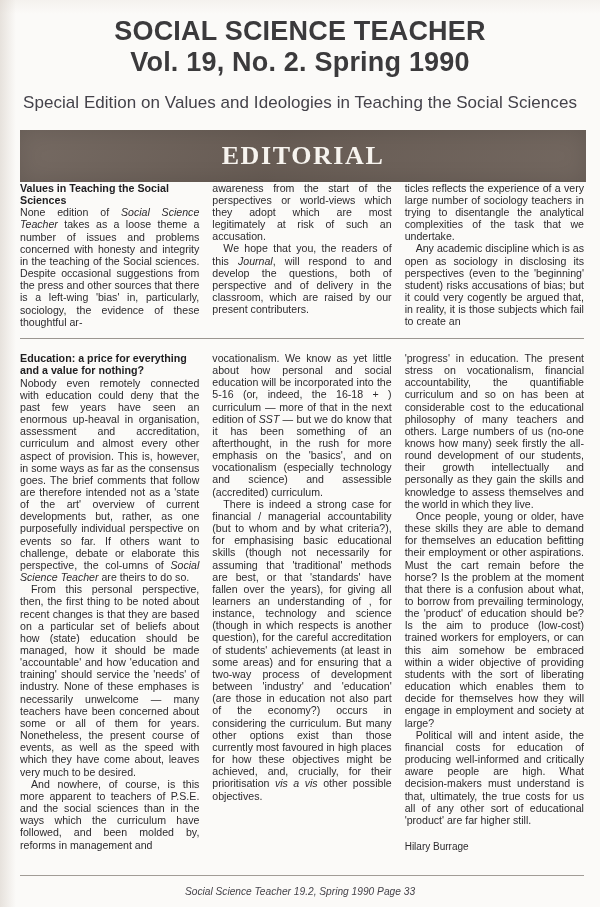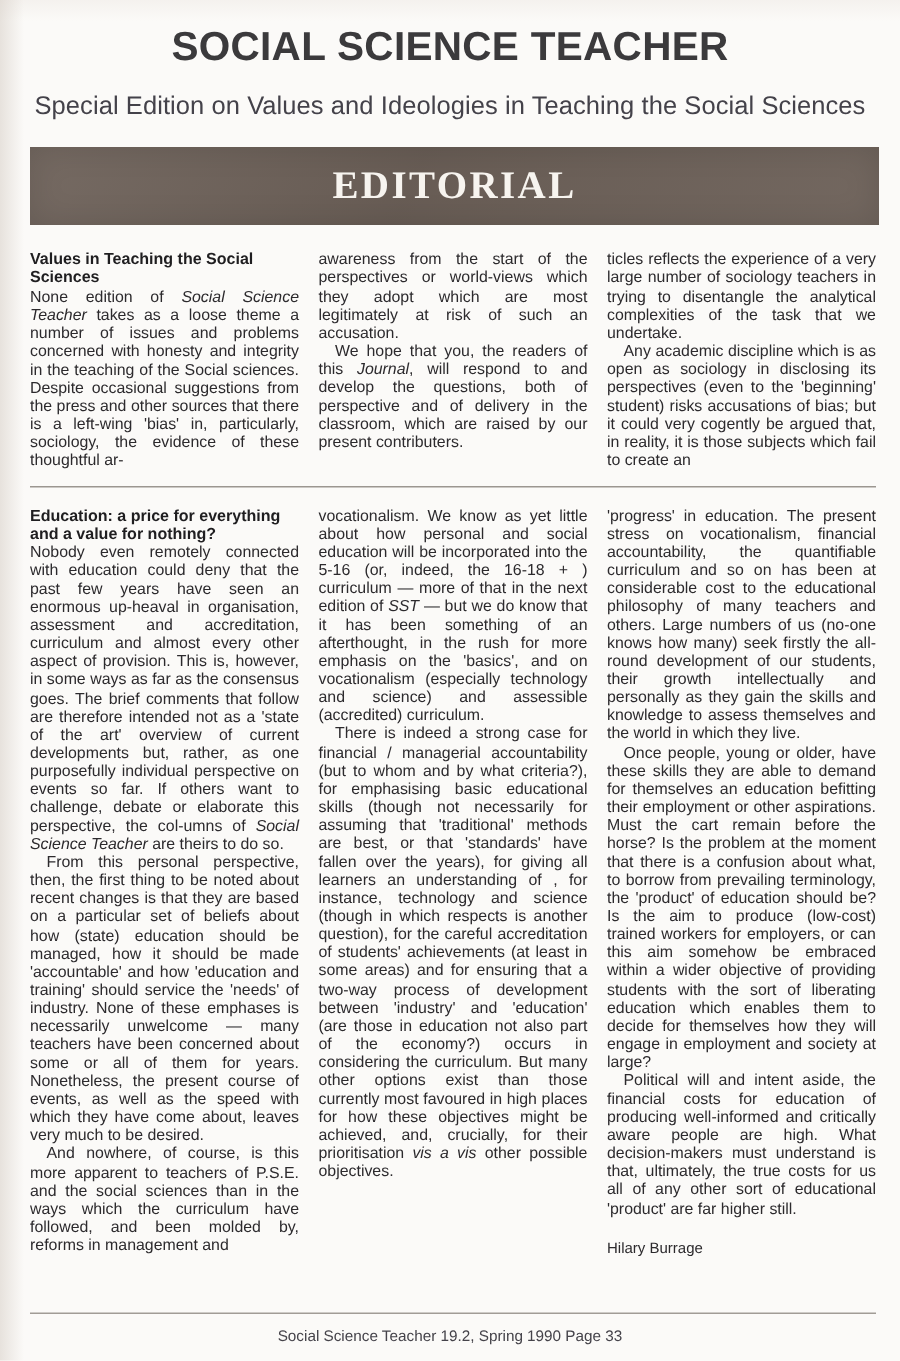--- a/index.html
+++ b/index.html
@@ -99,21 +99,21 @@
   .col p + p { text-indent: 11px; }
   .col h2 {
     margin: 0 0 0.5px 0;
     font-size: 10.7px;
     line-height: 12.1px;
     font-weight: bold;
     color: #1f1e20;
   }
   .it { font-style: italic; }
 
-  .sec1 { margin-top: 17px; }
+  .sec1 { margin-top: 0; }
   .rule {
     height: 0;
     border-top: 1px solid #9b9690;
     margin: 10px 16px 0 20px;
   }
   .sec2 { margin-top: 13px; }
 
   .byline {
     margin-top: 15px;
     font-size: 10px;
@@ -127,32 +127,34 @@
     left: 20px; right: 16px;
     bottom: 31px;
     border-top: 1px solid #a19c96;
   }
   .footer {
     position: absolute;
     left: 0; right: 0;
     bottom: 10px;
     text-align: center;
     font-size: 10.2px;
+    font-style: italic;
     color: #45434a;
   }
 </style>
 </head>
 <body>
 
 <div class="page"></div>
 
 <div class="content">
 
   <div class="masthead">
     <div class="mast-line1">SOCIAL SCIENCE TEACHER</div>
+    <div class="mast-line2">Vol. 19, No. 2. Spring 1990</div>
     <div class="mast-sub">Special Edition on Values and Ideologies in Teaching the Social Sciences</div>
   </div>
 
   <div class="banner-wrap">
     <div class="banner">
       <span class="banner-title">EDITORIAL</span>
     </div>
   </div>
 
   <div class="section sec1">

